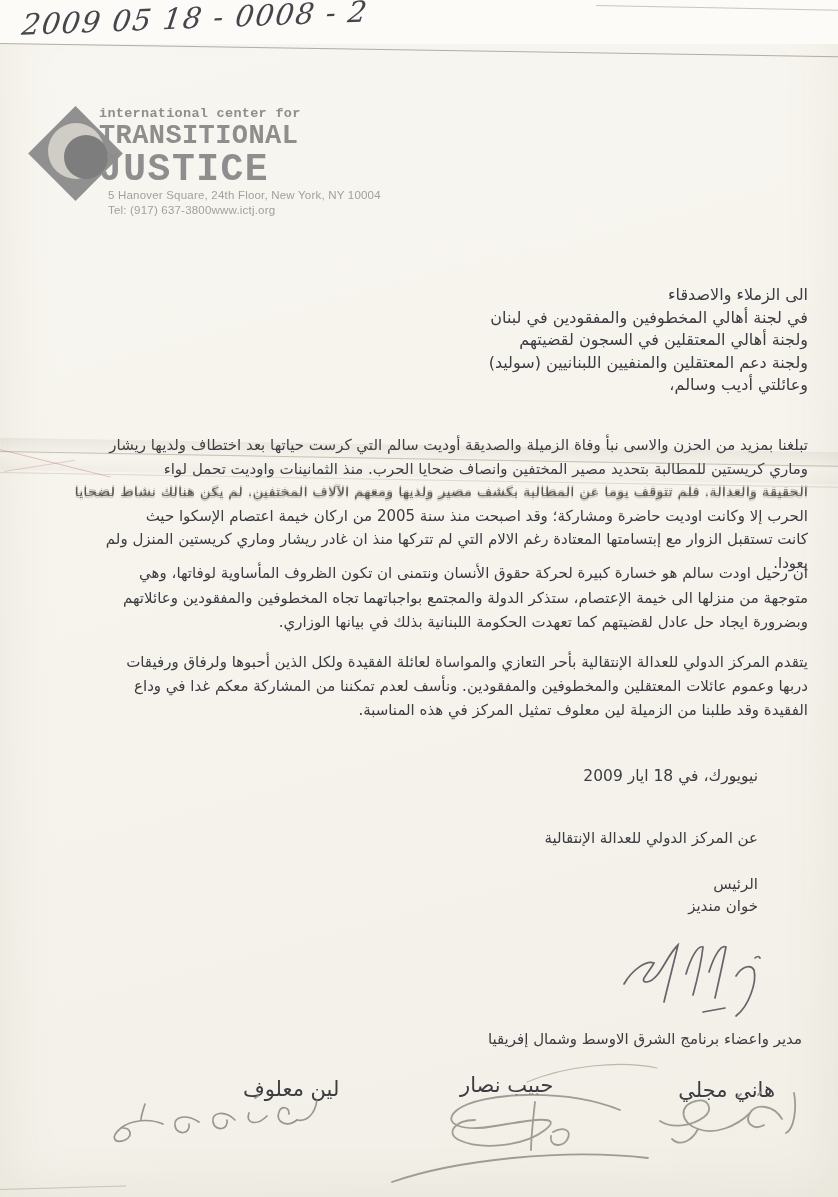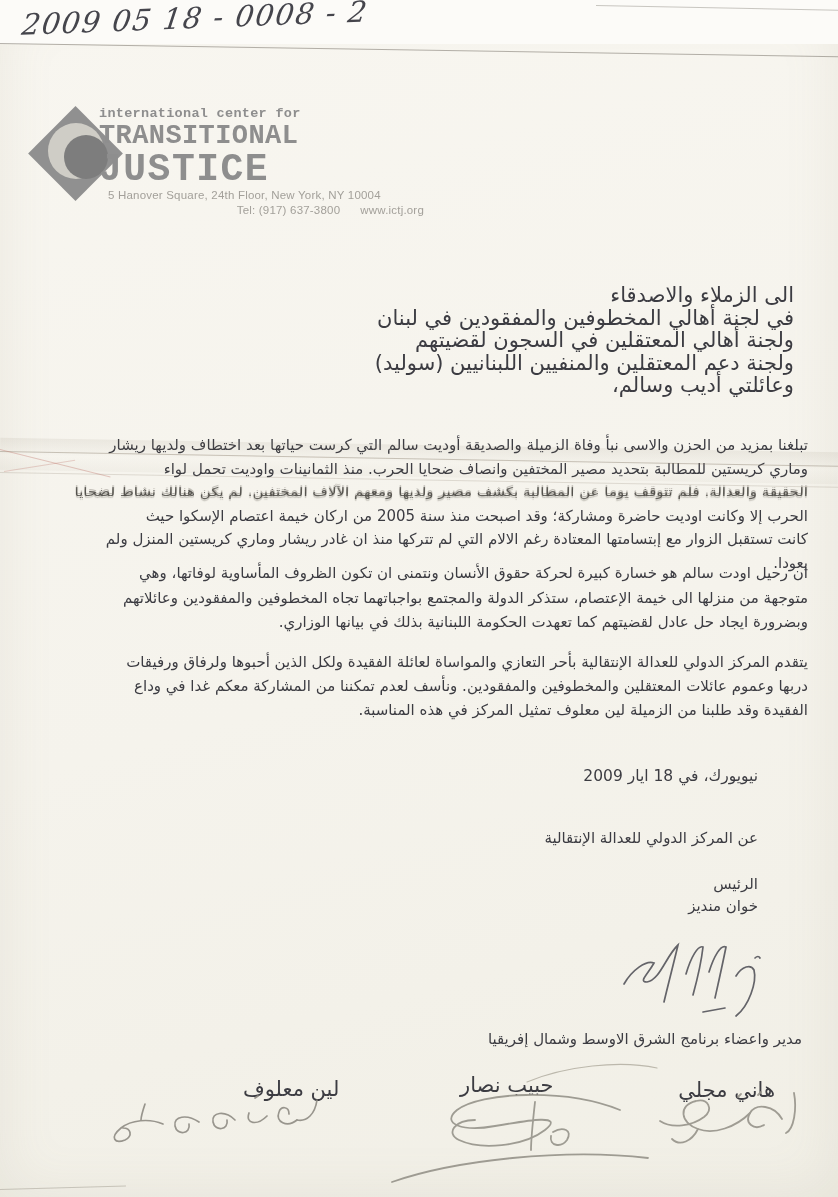--- a/index.html
+++ b/index.html
@@ -25,25 +25,25 @@
   .hw-ref{position:absolute;top:1px;left:22px;font-family:"DejaVu Serif",serif;font-style:italic;
     font-size:29px;letter-spacing:1.5px;color:#45454c;transform:rotate(-2.2deg) skewX(-10deg);white-space:nowrap;}
   
   .logo{position:absolute;left:18px;top:95px;width:115px;height:118px;}
   .orgtext{position:absolute;left:99px;top:107px;font-family:Liberation Mono, monospace;color:#8e8e8e;line-height:1;}
   .org-small{font-size:13.5px;font-weight:bold;letter-spacing:.3px;margin-bottom:2px;}
   .org-mid{font-size:27px;font-weight:bold;letter-spacing:.4px;margin-bottom:1px;}
   .org-big{font-size:38px;font-weight:bold;letter-spacing:1.5px;}
   .lh-address{position:absolute;left:108px;top:189px;width:316px;font-family:"Liberation Sans",sans-serif;
     font-size:11.5px;color:#a3a09a;letter-spacing:.2px;}
-  .lh-row2{display:flex;justify-content:flex-end;margin-top:3px;gap:20px;}
+  .lh-row2{display:flex;justify-content:flex-start;margin-top:3px;}
   
   .rtl{direction:rtl;text-align:right;}
   .bline{white-space:nowrap;}
-  .recipients{position:absolute;top:284px;right:44px;left:30px;font-size:21px;line-height:22.5px;}
+  .recipients{position:absolute;top:284px;right:30px;left:30px;font-size:16px;line-height:22.5px;}
   .para{position:absolute;right:30px;left:20px;font-size:15px;}
   .para1{top:434px;line-height:23.5px;}
   .para2{top:561px;line-height:24.5px;}
   .para3{top:650px;line-height:24px;}
   .creased{transform:scaleY(.82) skewX(-1deg);filter:blur(.35px);color:#52504b;
     text-shadow:0 -2.2px .5px rgba(96,92,84,.38),0 2px .6px rgba(110,106,96,.28);}
   .dateline{position:absolute;top:767px;right:80px;font-size:15.5px;}
   .onbehalf{position:absolute;top:829px;right:80px;font-size:15px;}
   .prez-title{position:absolute;top:875px;right:80px;font-size:15px;}
   .prez-name{position:absolute;top:897px;right:80px;font-size:15px;}

